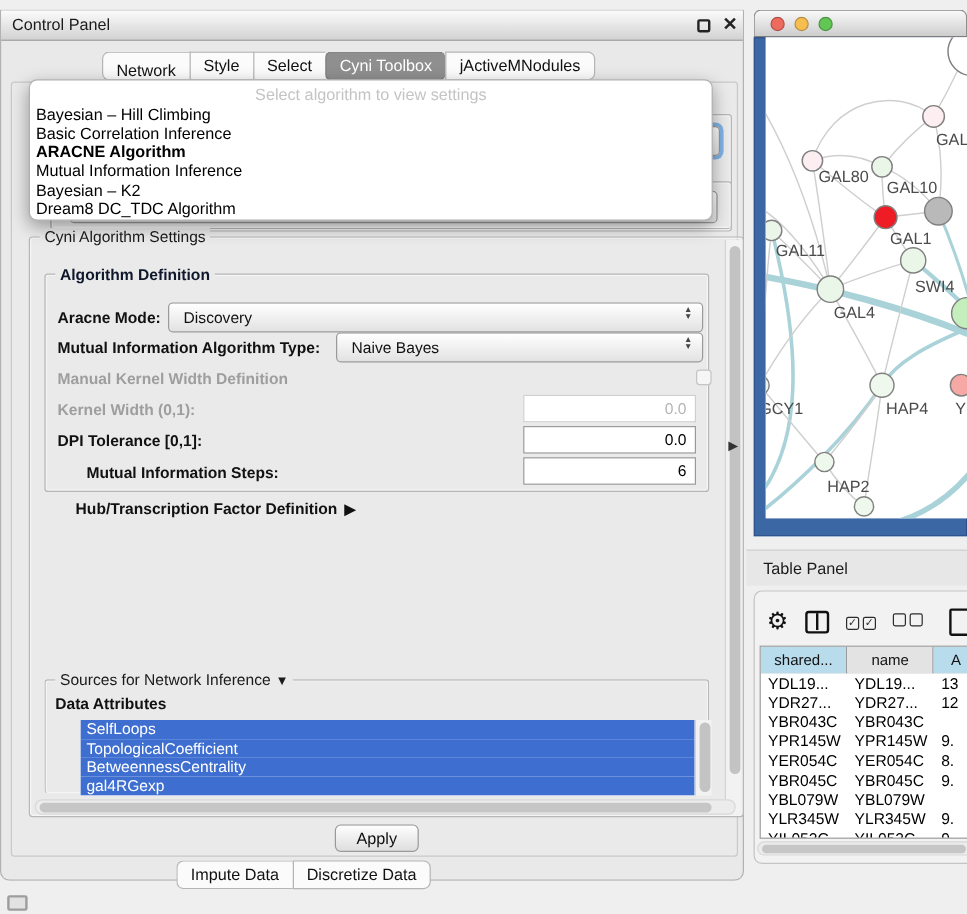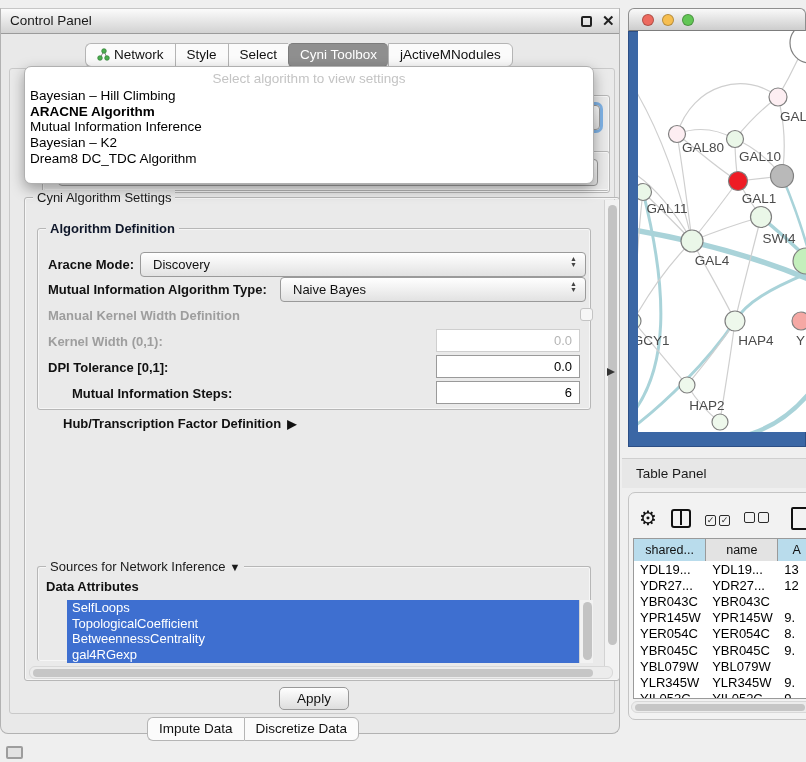--- a/index.html
+++ b/index.html
@@ -14,21 +14,21 @@
   #cp-title{position:absolute;left:9px;top:4px;font-size:13.5px;color:#1a1a1a;}
   .win-ctl{position:absolute;top:5px;font-size:13px;color:#222;line-height:13px;}
   #cp-float{left:580px;width:11px;height:11px;border:2px solid #222;border-radius:2px;top:7px;}
   #cp-close{left:601px;font-weight:bold;font-size:15px;}
 
   .tabrow{position:absolute;display:flex;align-items:center;height:25px;}
   #top-tabs{left:84px;top:33px;}
   #bottom-tabs{left:146px;top:707px;}
   .tab{display:flex;align-items:center;gap:4px;padding:3px 11px;font-size:13.5px;color:#111;
     background:#fbfbfb;border:1px solid #b5b5b5;border-right:none;height:24px;}
-  .tab:first-child{border-radius:6px 0 0 6px;}
+  .tab:first-child{border-radius:6px 0 0 6px;flex-direction:column;}
   .tab:last-child{border-right:1px solid #b5b5b5;border-radius:0 6px 6px 0;}
   .tab.selected{background:#8f8f8f;color:#fff;border-color:#7c7c7c;border-radius:5px;}
 
   #cp-body{position:absolute;left:8px;top:59px;width:606px;height:646px;background:#eaeaea;
     border:1px solid #c9c9c9;border-radius:3px;}
 
   
   .grp{position:absolute;border:1px solid #b7b7b7;border-radius:3px;box-shadow:inset 0 0 0 1px #f6f6f6;}
   .grp-title{position:absolute;font-size:13px;background:#eaeaea;padding:0 4px;white-space:nowrap;}
   .t-plain{color:#1a1a1a;}
@@ -157,20 +157,21 @@
       <div class="grp" style="left:32px;top:82px;width:568px;height:42px;"></div>
       <div class="combo" style="left:48px;top:90px;width:540px;height:27px;">
         <span>gal-filtered.sif default node</span>
         <span class="arrows">▲<br>▼</span>
       </div>
 
       <div id="algo-popup">
         <div id="algo-hint">Select algorithm to view settings</div>
         <div id="algo-items">
             <div class="algo-item">Bayesian – Hill Climbing</div>
+            <div class="algo-item">Basic Correlation Inference</div>
             <div class="algo-item bold">ARACNE Algorithm</div>
             <div class="algo-item">Mutual Information Inference</div>
             <div class="algo-item">Bayesian – K2</div>
             <div class="algo-item">Dream8 DC_TDC Algorithm</div>
           </div>
       </div>
 
       <div class="grp" style="left:14px;top:128px;width:596px;height:484px;">
         <span class="grp-title t-plain" style="left:8px;top:-8px;">Cyni Algorithm Settings</span>
 

